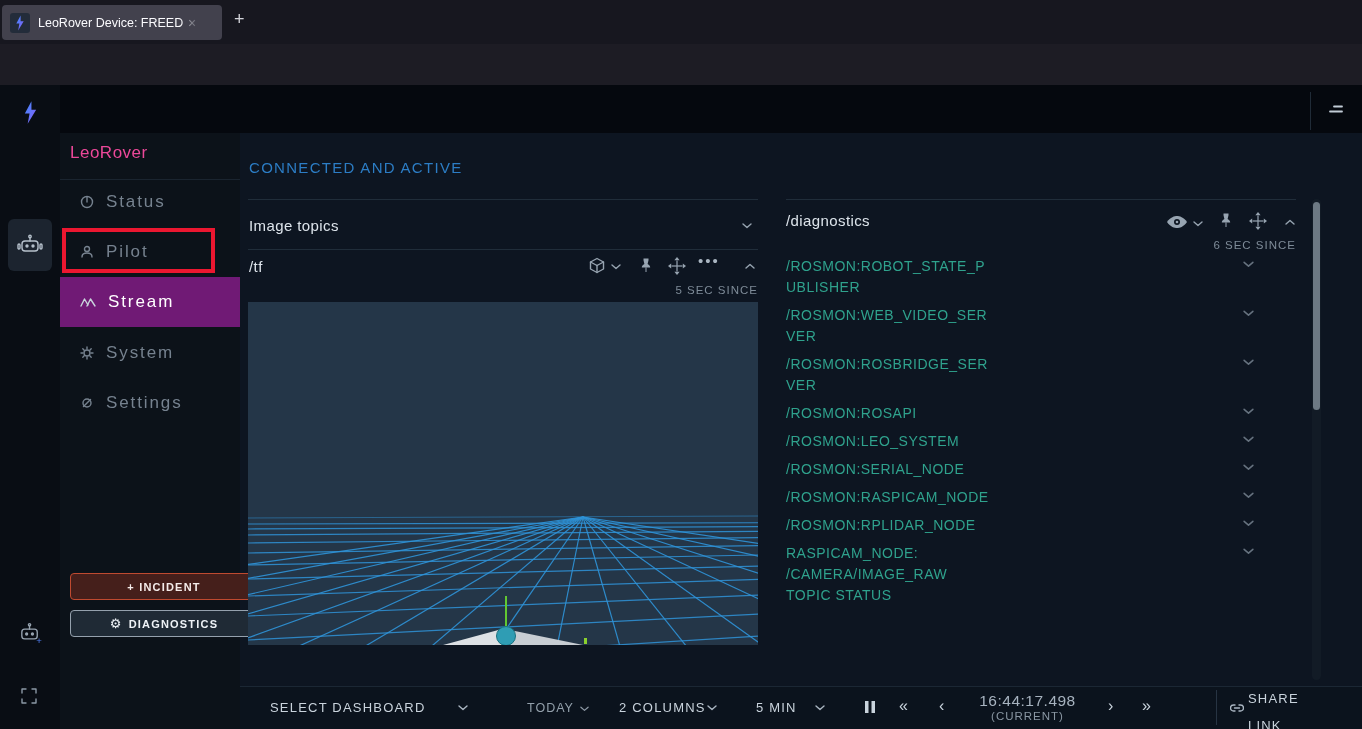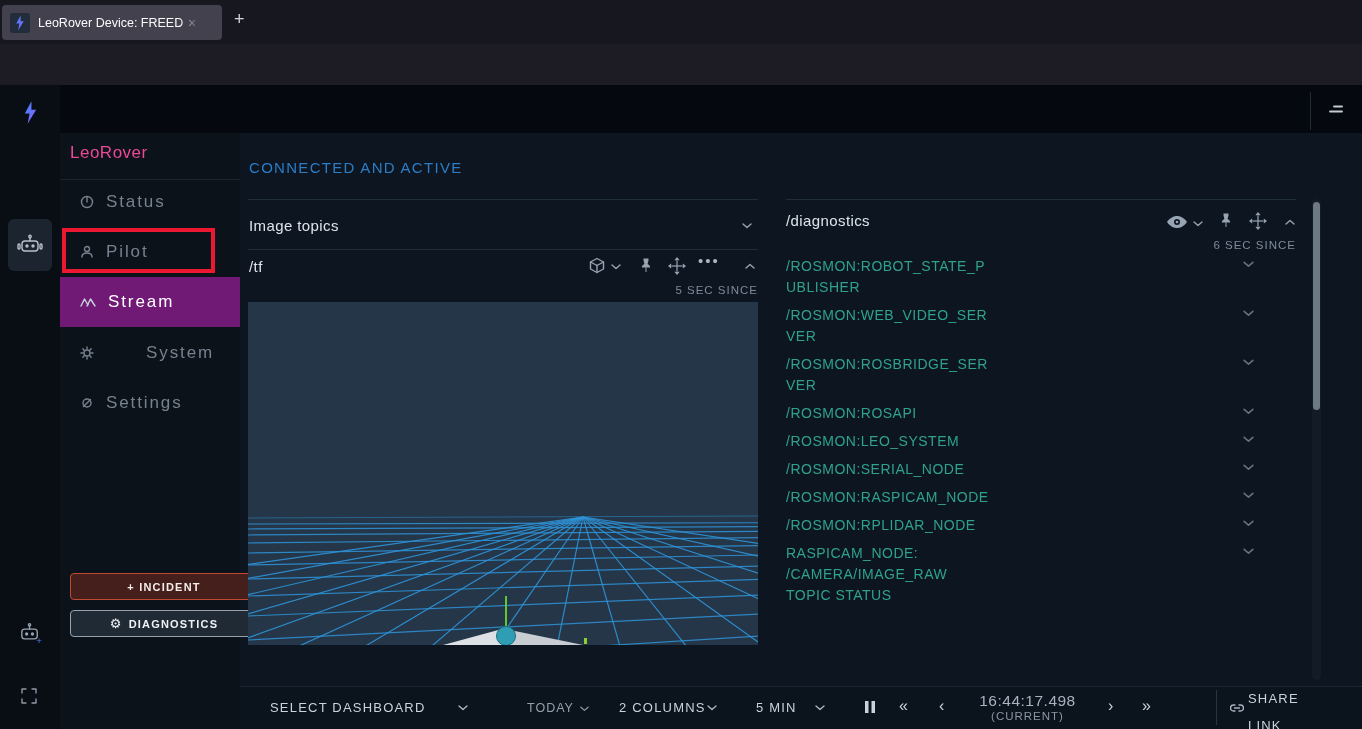--- a/index.html
+++ b/index.html
@@ -187,21 +187,21 @@
     </svg>
     <span class="mlabel">Pilot</span>
   </div>
   <div class="abs menurow active" style="top:277px;">
     <svg class="ic" width="16" height="12" viewBox="0 0 16 12">
       <path d="M1 10 L4.5 3 L8 9"></path>
         <path d="M7 10 L10.5 3 L15 10"></path>
     </svg>
     <span class="mlabel">Stream</span>
   </div>
-  <div class="abs menurow" style="top:328px;gap:40px;">
+  <div class="abs menurow" style="top:328px;">
     <svg class="ic" width="14" height="14" viewBox="0 0 14 14">
       <circle cx="7" cy="7" r="3"></circle>
       <path d="M7 1v2M7 11v2M1 7h2M11 7h2M2.8 2.8l1.4 1.4M9.8 9.8l1.4 1.4M11.2 2.8L9.8 4.2M4.2 9.8l-1.4 1.4"></path>
     </svg>
     <span class="mlabel">System</span>
   </div>
   <div class="abs menurow" style="top:378px;">
     <svg class="ic" width="14" height="14" viewBox="0 0 14 14">
       <circle cx="7" cy="7" r="4"></circle>
         <line x1="3.5" y1="10.5" x2="10.5" y2="3.5"></line>

